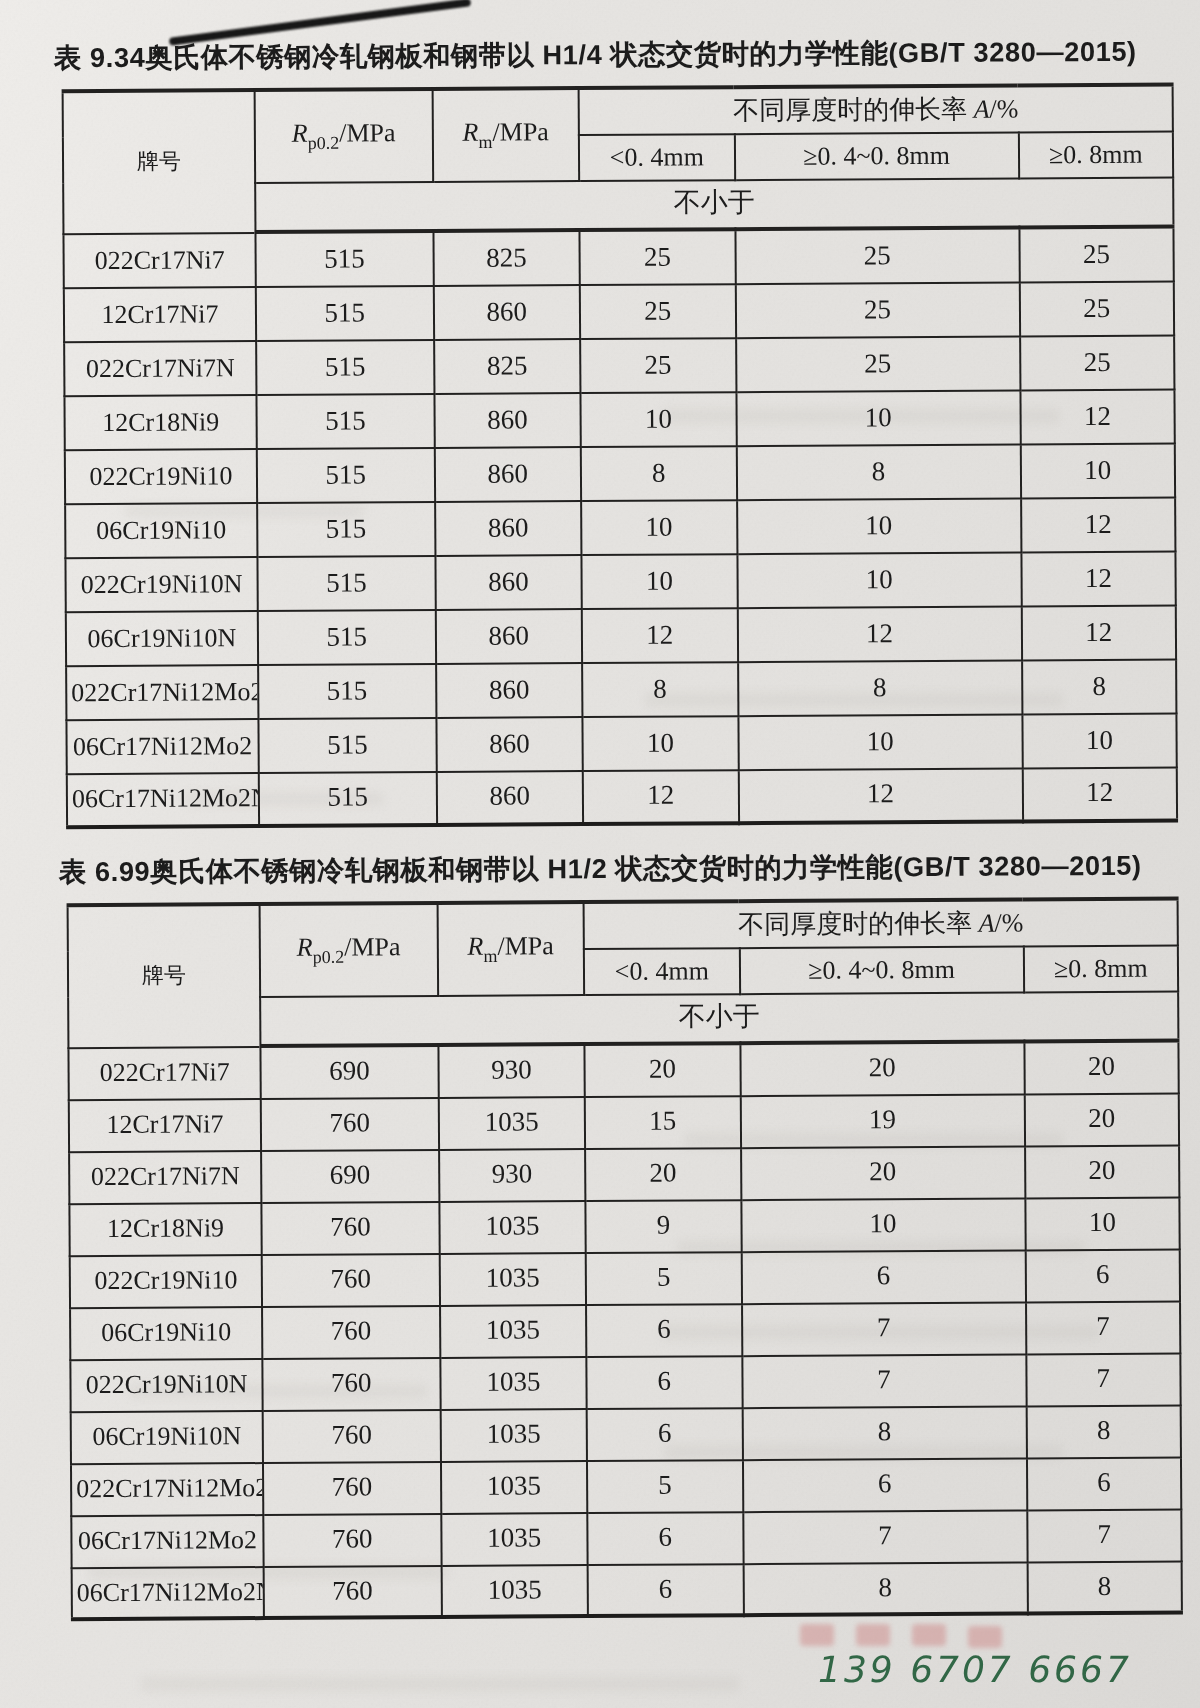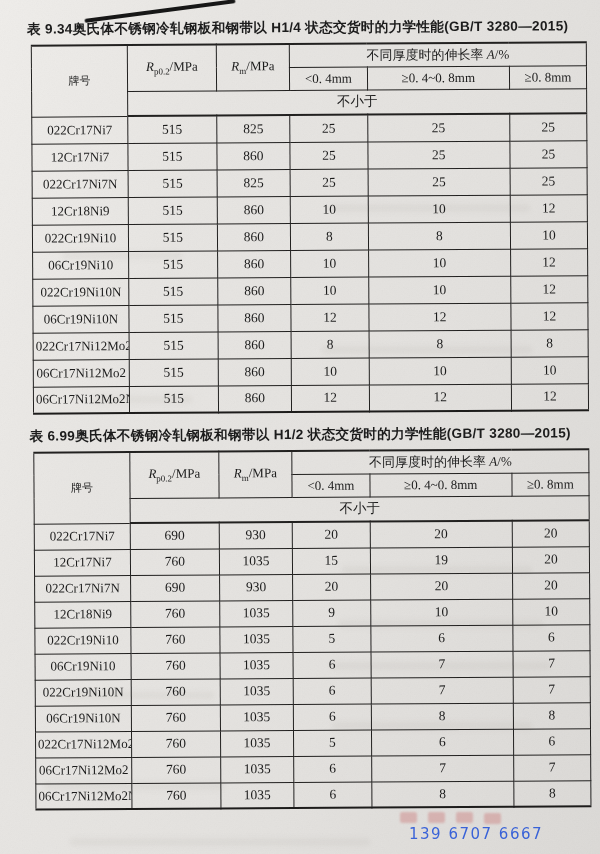--- a/index.html
+++ b/index.html
@@ -70,26 +70,27 @@
   .sym { font-style: italic; }
   sub { font-size: 9px; font-style: normal; font-family: Liberation Serif, serif; }
   .t1 tbody td { height: 27px; font-size: 13.5px; }
   .t2 tbody td { height: 26px; font-size: 13.5px; }
   tbody td.grade { font-size: 13px; }
   .gap { height: 13px; }
   .phone-mark {
     position: absolute;
     left: 409px; top: 825px;
     font-family: "DejaVu Sans", sans-serif;
-    font-size: 15px;
+    font-size: 18px;
     letter-spacing: 1.5px;
-    color: #1d4ed8;
+    color: #14532d;
     opacity: .85;
     filter: blur(.3px);
     z-index: 4;
+    font-style: italic;
   }
   .red-stamp-mark {
     position: absolute;
     width: 17px; height: 11px;
     background: #c96f6f;
     opacity: .38;
     filter: blur(1.2px);
     border-radius: 2px;
     z-index: 4;
   }

